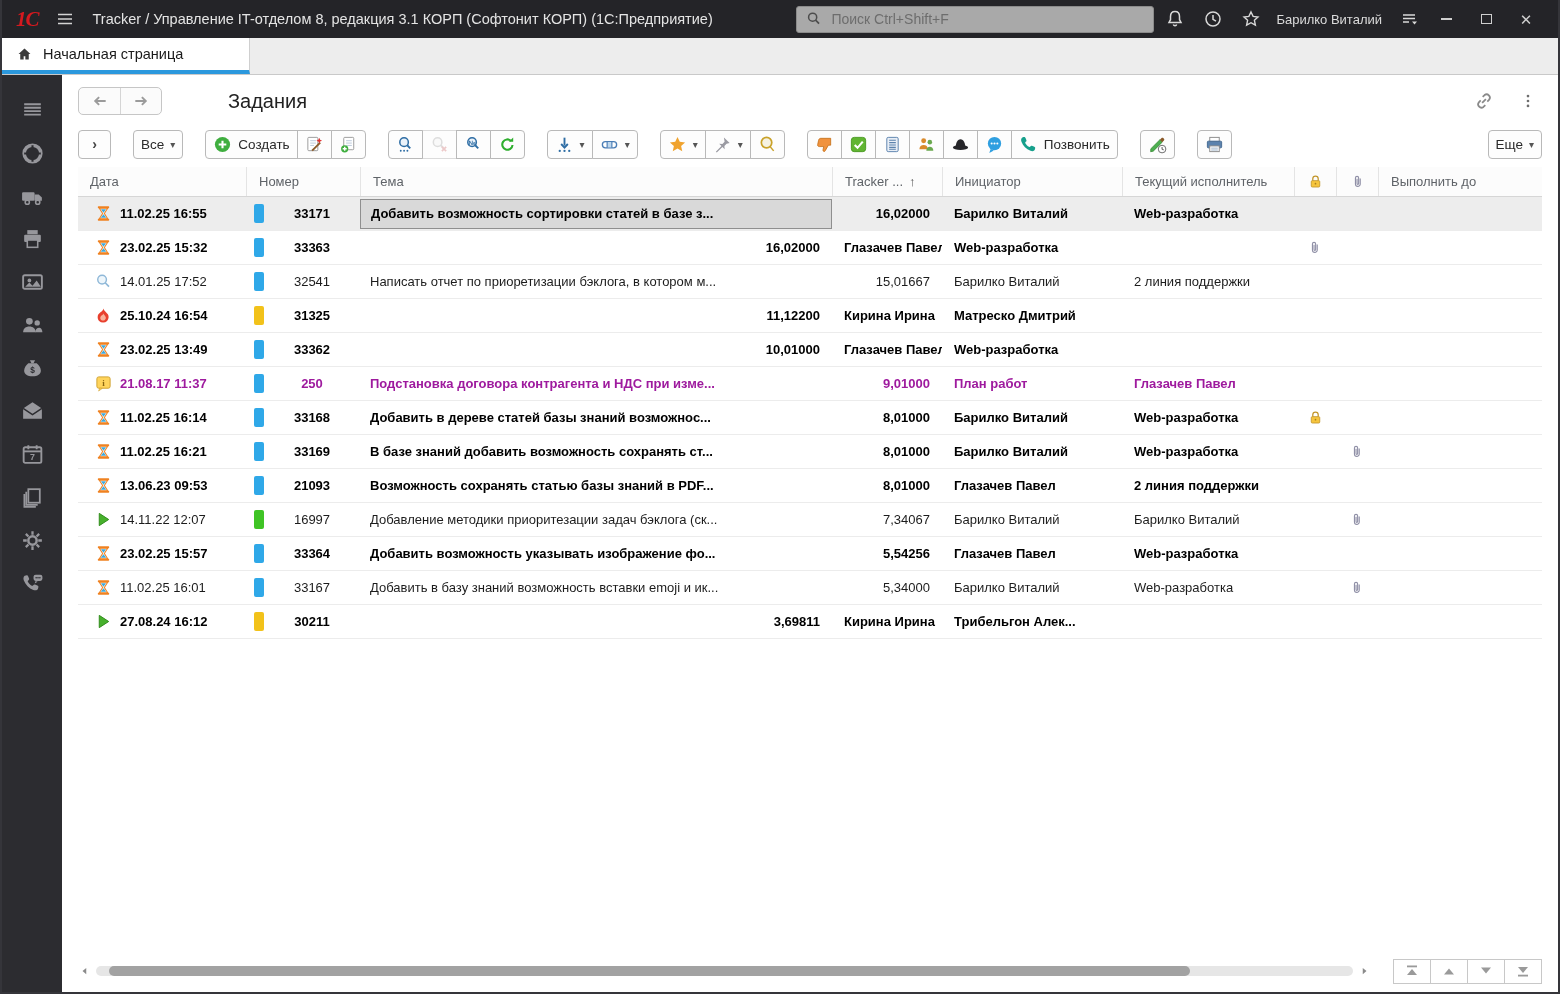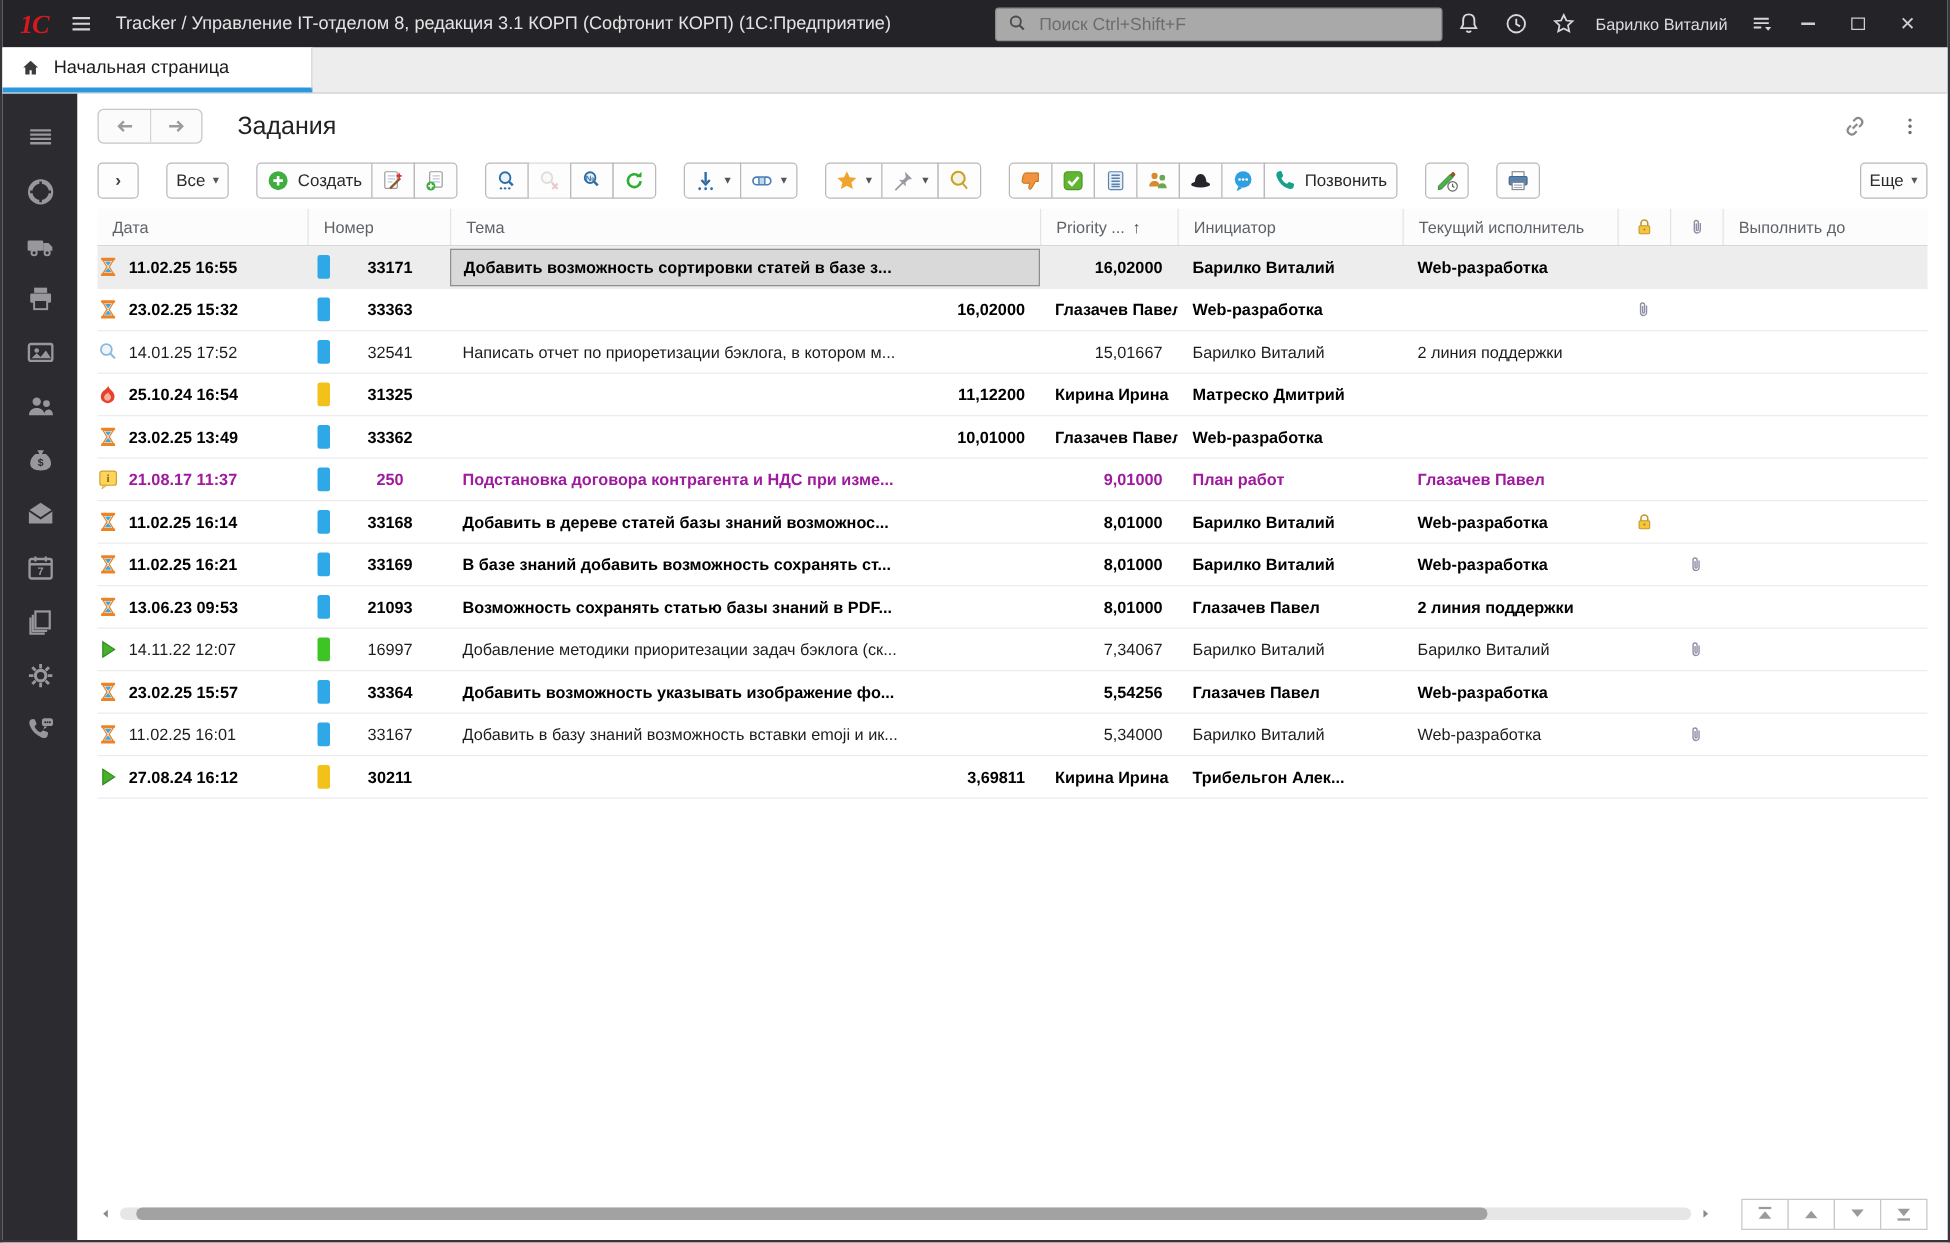--- a/index.html
+++ b/index.html
@@ -25,21 +25,21 @@
   
   .tabbar{height:37px;background:#ededed;border-bottom:1px solid #c9c9c9;display:flex;flex:0 0 auto;}
   .tab{width:248px;background:#fff;display:flex;align-items:center;gap:10px;padding-left:14px;
     border-right:1px solid #cfcfcf;border-bottom:4px solid #2b98dd;font-size:14.5px;color:#1a1a1a;cursor:pointer;}
   
   .bodyrow{flex:1;display:flex;min-height:0;}
   .sidebar{width:60px;background:#2c2c30;flex:0 0 auto;display:flex;flex-direction:column;align-items:center;padding-top:14px;}
   .side-item{width:60px;height:43px;display:flex;align-items:center;justify-content:center;cursor:pointer;}
   .main{flex:1;background:#fff;display:flex;flex-direction:column;min-width:0;}
   
-  .navrow{height:48px;display:flex;align-items:center;margin:2px 16px 0;}
+  .navrow{height:48px;display:flex;align-items:center;margin:2px 16px 0;gap:38px;}
   .histgrp{display:flex;border:1px solid #c6c6c6;border-radius:5px;overflow:hidden;background:#fbfbfb;}
   .histbtn{width:41px;height:26px;display:flex;align-items:center;justify-content:center;cursor:pointer;}
   .histbtn+.histbtn{border-left:1px solid #d5d5d5;}
   .page-title{font-size:20px;color:#222;margin-left:28px;}
   .nav-right{margin-left:auto;display:flex;align-items:center;gap:16px;}
   .nav-ic{width:28px;height:28px;display:flex;align-items:center;justify-content:center;cursor:pointer;}
   
   .toolbar{display:flex;align-items:center;margin:2px 16px 6px;height:34px;}
   .tb-group{display:flex;margin-right:22px;}
   .tb-group.push-right{margin-left:auto;margin-right:0;}
@@ -57,21 +57,21 @@
   
   .grid{margin:0 16px;}
   .trow{display:grid;grid-template-columns:168px 114px 472px 110px 180px 172px 42px 42px 1fr;align-items:center;}
   .thead{height:30px;color:#5f6368;font-size:13px;border-bottom:1px solid #d6d6d6;background:#fcfcfc;}
   .thead .hcell{height:100%;display:flex;align-items:center;padding-left:12px;gap:6px;}
   .thead .hcell+.hcell{border-left:1px solid #e4e4e4;}
   .thead .c-icel{justify-content:center;padding-left:0;}
   .sortarrow{color:#555;}
   .brow{height:34px;border-bottom:1px solid #ececec;cursor:pointer;}
   .cell{height:100%;display:flex;align-items:center;overflow:hidden;white-space:nowrap;}
-  .c-date{padding-left:0;gap:8px;}
+  .c-date{padding-left:17px;gap:8px;}
   .c-num .bar{width:10px;height:19px;border-radius:2px;margin-left:8px;flex:0 0 auto;}
   .bar-blue{background:#2fa8e8;}
   .bar-yellow{background:#f2c21a;}
   .bar-green{background:#3fc425;}
   .c-num .num{flex:1;text-align:center;}
   .c-subj{padding:0 10px;}
   .c-pri{justify-content:flex-end;padding-right:12px;}
   .c-ini,.c-exe{padding-left:12px;}
   .c-lock,.c-clip{justify-content:center;}
   .brow.b .txt,.brow.b .num,.brow.b .c-subj,.brow.b .c-pri,.brow.b .c-ini,.brow.b .c-exe{font-weight:700;color:#000;}
@@ -530,21 +530,21 @@
           <div class="hcell">
               <span>Дата</span>
             </div>
           <div class="hcell">
               <span>Номер</span>
             </div>
           <div class="hcell">
               <span>Тема</span>
             </div>
           <div class="hcell">
-              <span>Priority ...</span>
+              <span>Tracker ...</span>
               <span class="sortarrow">↑</span>
             </div>
           <div class="hcell">
               <span>Инициатор</span>
             </div>
           <div class="hcell">
               <span>Текущий исполнитель</span>
             </div>
           <div class="hcell c-icel">
             <svg width="17" height="17" viewBox="0 0 20 20">

